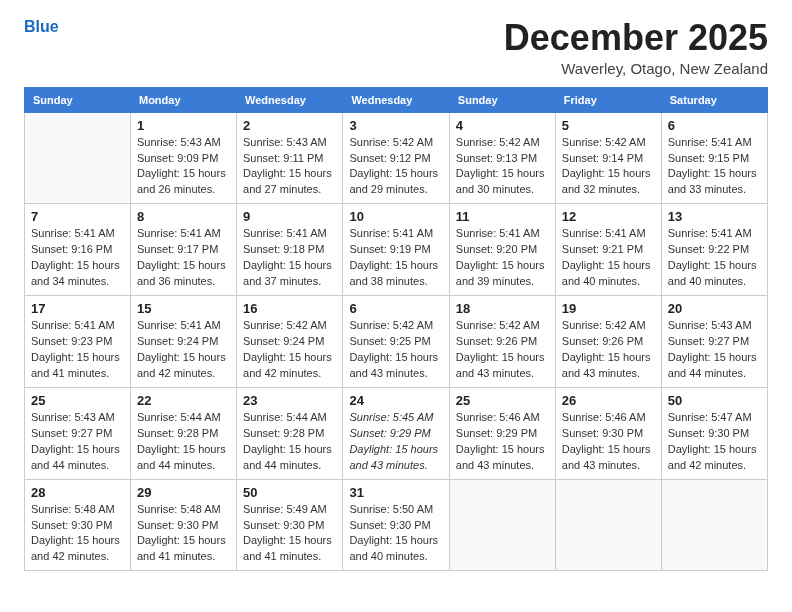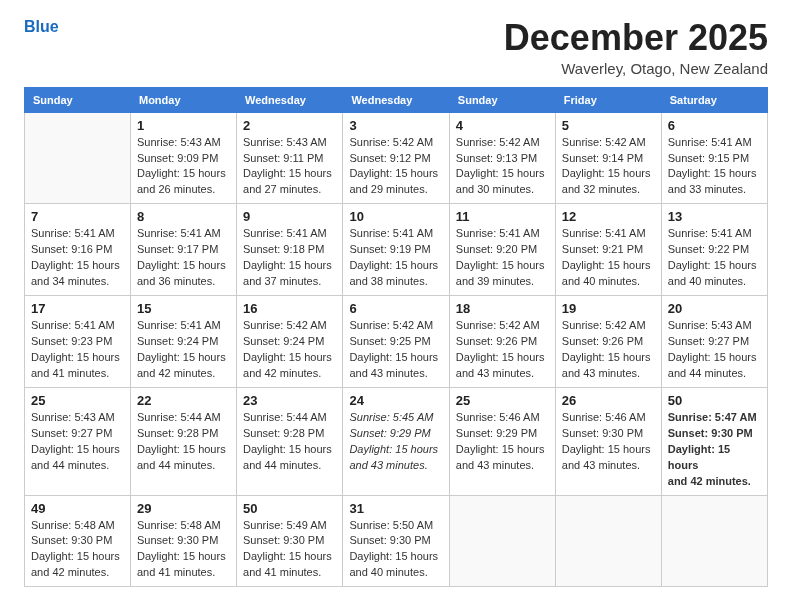--- a/index.html
+++ b/index.html
@@ -313,29 +313,29 @@
           </td>
           <td>
             <span class="day-number">26</span>
             <div class="day-info" style="white-space: pre-line;">Sunrise: 5:46 AM
 Sunset: 9:30 PM
 Daylight: 15 hours
 and 43 minutes.</div>
           </td>
           <td>
             <span class="day-number">50</span>
-            <div class="day-info" style="white-space: pre-line; font-weight: bold;">Sunrise: 5:47 AM
+            <div class="day-info" style="white-space: pre-line;">Sunrise: 5:47 AM
 Sunset: 9:30 PM
 Daylight: 15 hours
 and 42 minutes.</div>
           </td>
         </tr>
         <tr>
           <td>
-            <span class="day-number">49</span>
+            <span class="day-number">28</span>
             <div class="day-info" style="white-space: pre-line;">Sunrise: 5:48 AM
 Sunset: 9:30 PM
 Daylight: 15 hours
 and 42 minutes.</div>
           </td>
           <td>
             <span class="day-number">29</span>
             <div class="day-info" style="white-space: pre-line;">Sunrise: 5:48 AM
 Sunset: 9:30 PM
 Daylight: 15 hours

